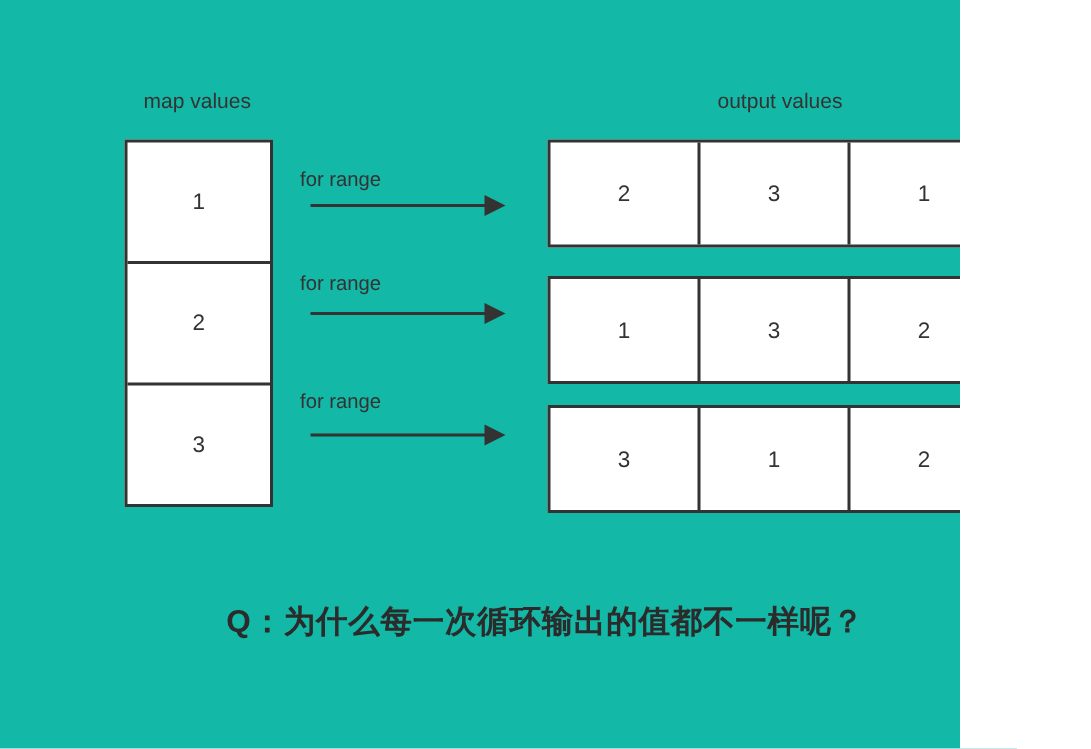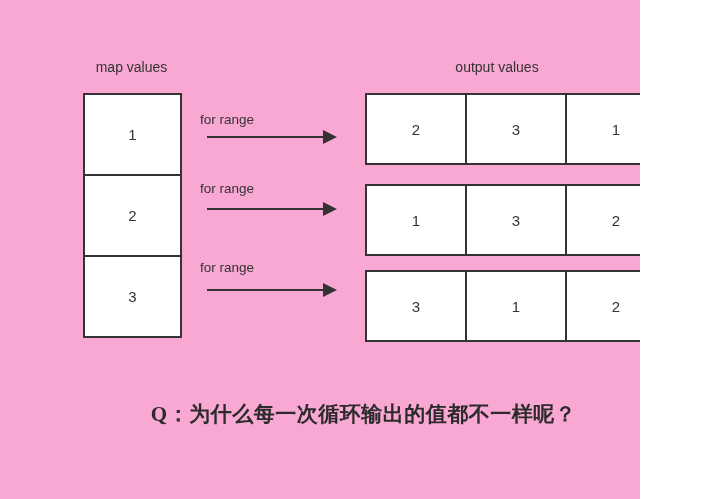--- a/index.html
+++ b/index.html
@@ -4,34 +4,34 @@
 <style>
   html, body {
     margin: 0;
     padding: 0;
     background: #ffffff;
   }
   .canvas {
     position: relative;
     width: 640px;
     height: 499px;
-    background: #f9a8d4;
+    background: #14b8a6;
     font-family: "Liberation Sans", sans-serif;
     color: #333333;
     overflow: hidden;
   }
   .col-label {
     position: absolute;
     font-size: 14px;
     color: #333333;
     text-align: center;
     white-space: nowrap;
   }
   .map-label { left: 83px; top: 59px; width: 97px; }
-  .output-label { left: 347px; top: 59px; width: 300px; }
+  .output-label { left: 370px; top: 59px; width: 300px; }
 
   
   .map-stack {
     position: absolute;
     left: 83px;
     top: 93px;
     width: 95px;
     border: 2px solid #333333;
     background: #ffffff;
   }
@@ -113,21 +113,20 @@
   .question {
     position: absolute;
     left: 0;
     top: 400px;
     width: 727px;
     text-align: center;
     font-size: 21px;
     font-weight: bold;
     color: #2b2b2b;
     letter-spacing: 0.5px;
-    font-family: Liberation Serif, serif;
   }
 </style>
 </head>
 <body>
 
 <div class="canvas">
 
   <div class="col-label map-label">map values</div>
   <div class="col-label output-label">output values</div>
 

